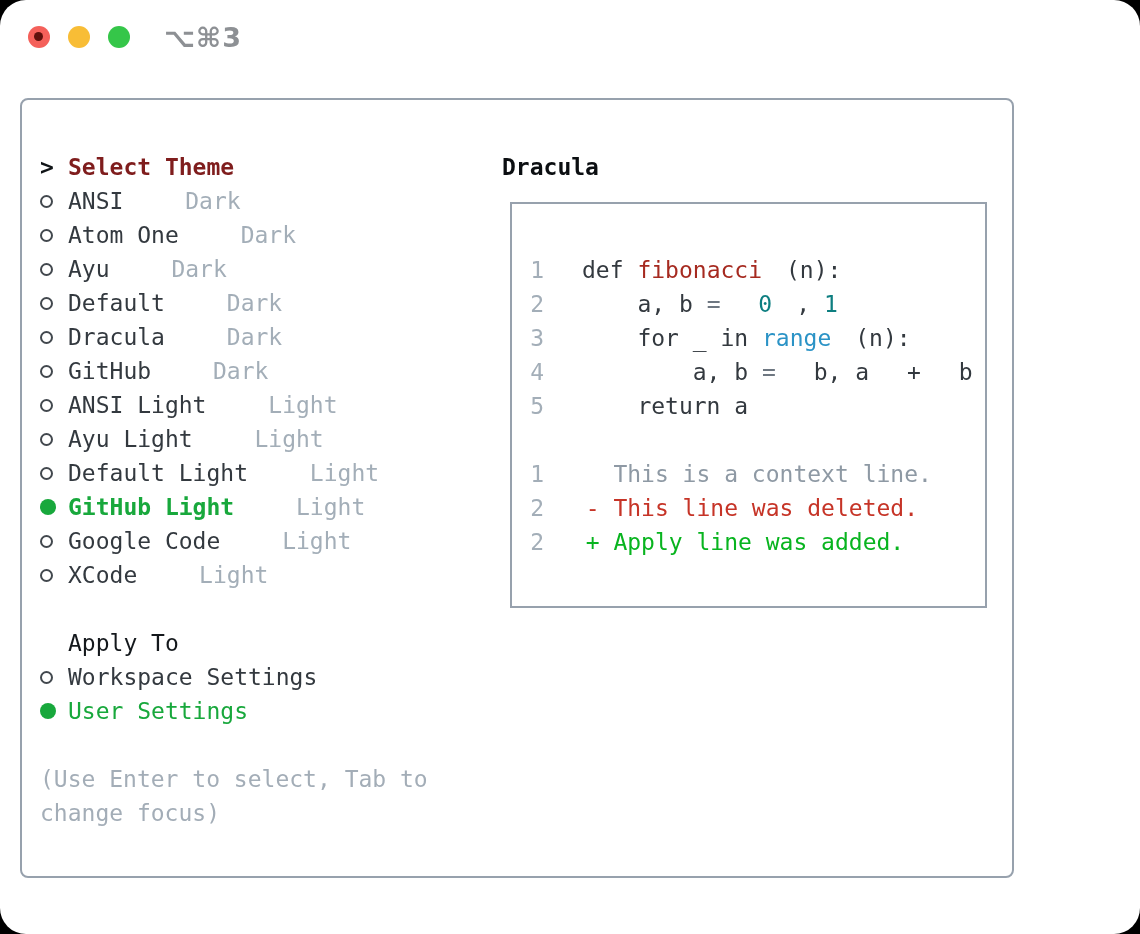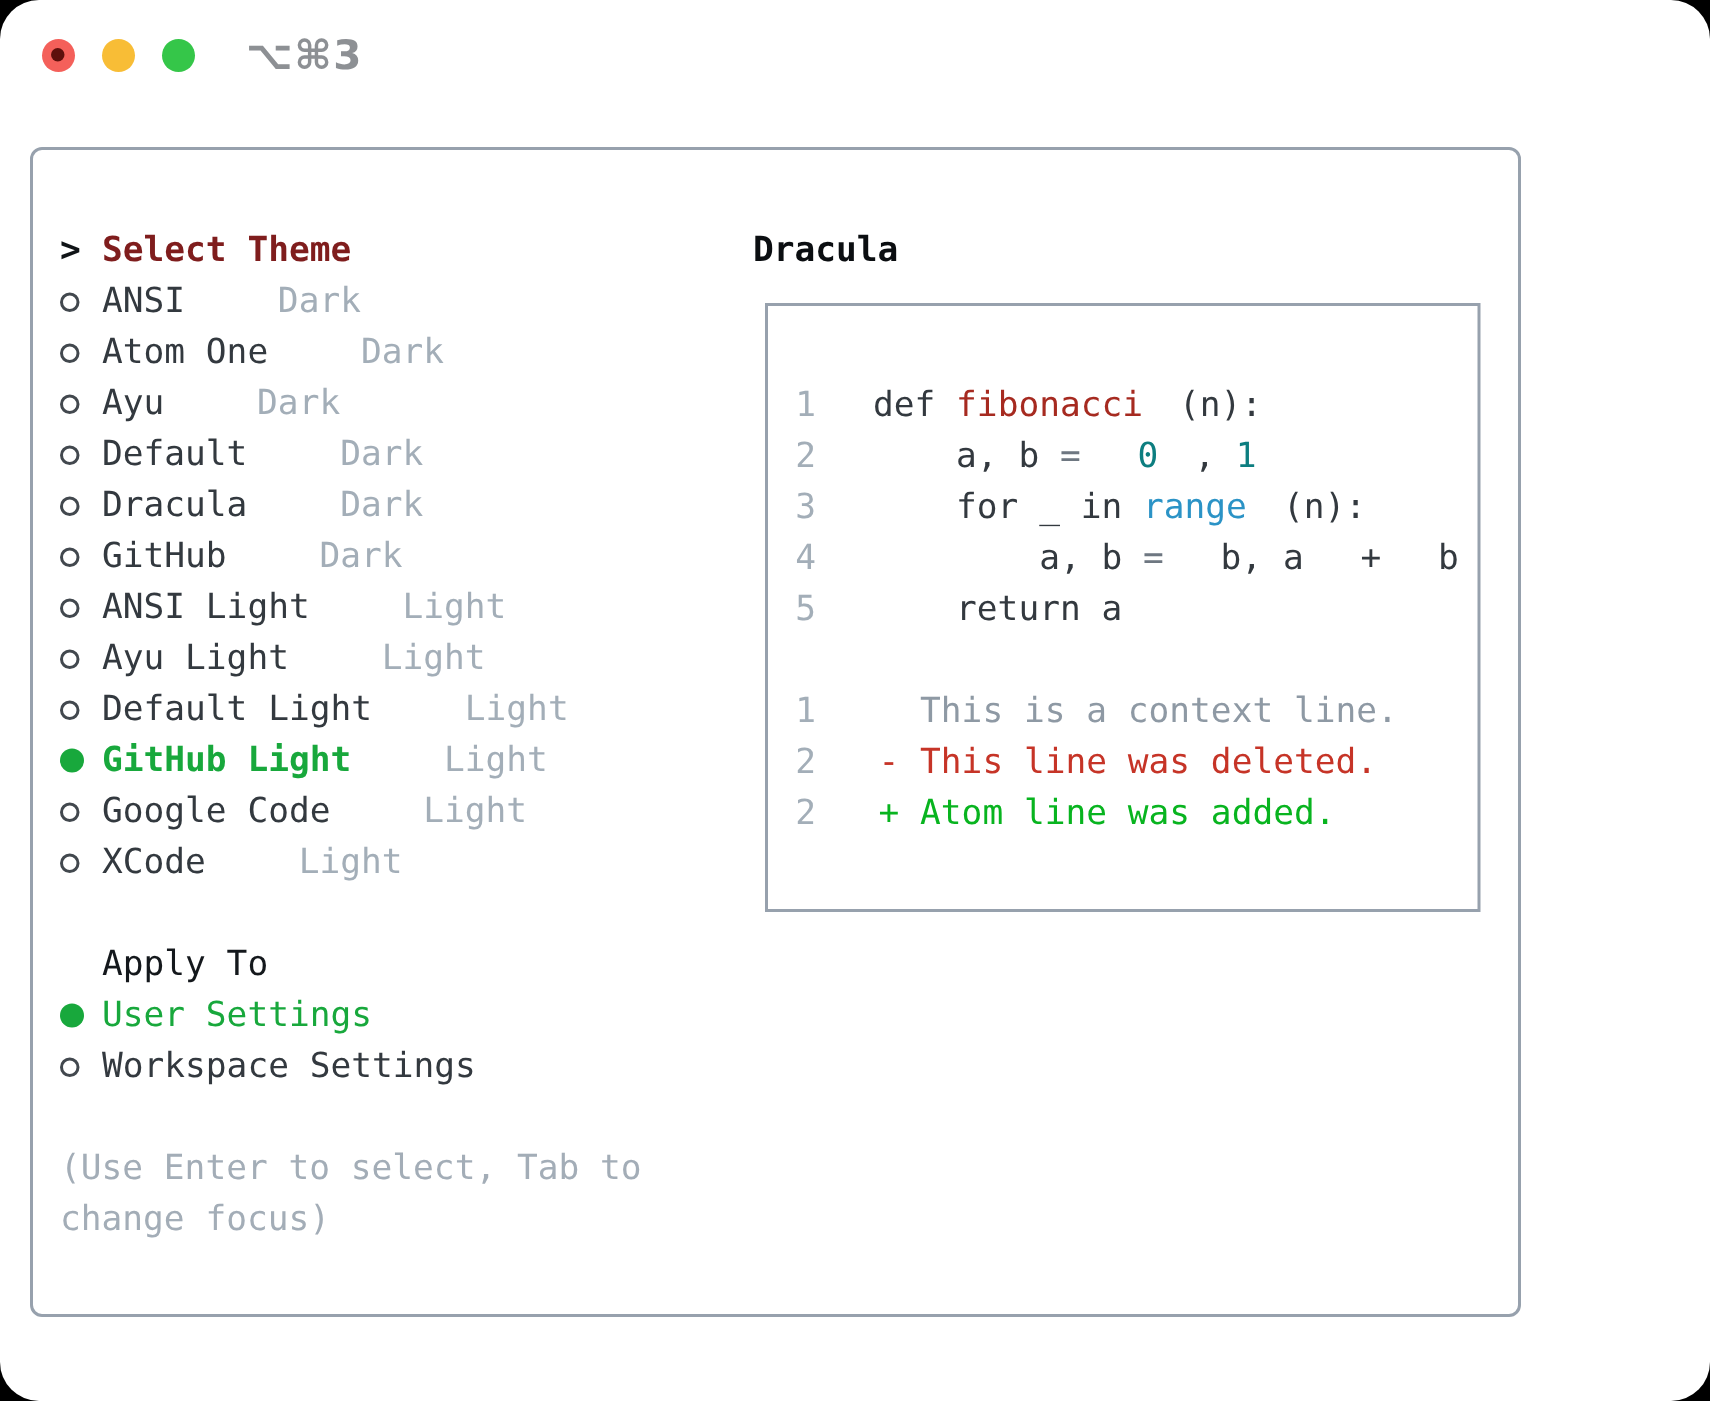--- a/index.html
+++ b/index.html
@@ -82,38 +82,38 @@
         </div>
 
       <div class="row"></div>
 
       <div class="row">
         <span class="marker-col"></span>
         <span class="apply-title">Apply To</span>
       </div>
 
       <div id="apply-list">
+          <div class="row"><span class="marker-col"><span class="radio"></span></span><span class="opt-label">Workspace Settings</span></div>
           <div class="row"><span class="marker-col"><span class="radio sel"></span></span><span class="opt-label sel">User Settings</span></div>
-          <div class="row"><span class="marker-col"><span class="radio"></span></span><span class="opt-label">Workspace Settings</span></div>
         </div>
 
       <div class="row"></div>
 
       <div class="row hint">(Use Enter to select, Tab to</div>
       <div class="row hint">change focus)</div>
     </div>
 
     <div id="preview-title">Dracula</div>
 
     <div id="preview-box">
         <div class="code-row"><span class="ln">1</span><span class="tok-plain">def </span><span class="tok-fn">fibonacci</span><span class="tok-plain">(n):</span></div>
         <div class="code-row"><span class="ln">2</span><span class="tok-plain">    a, b </span><span class="tok-op">=</span><span class="tok-plain"> </span><span class="tok-num">0</span><span class="tok-plain">, </span><span class="tok-num">1</span></div>
         <div class="code-row"><span class="ln">3</span><span class="tok-plain">    for _ in </span><span class="tok-builtin">range</span><span class="tok-plain">(n):</span></div>
         <div class="code-row"><span class="ln">4</span><span class="tok-plain">        a, b </span><span class="tok-op">=</span><span class="tok-plain"> b, a </span><span class="tok-plain">+</span><span class="tok-plain"> b</span></div>
         <div class="code-row"><span class="ln">5</span><span class="tok-plain">    return a</span></div>
         <div class="code-row"><span class="ln"></span></div>
         <div class="code-row"><span class="ln">1</span><span class="tok-ctx">    This is a context line.</span></div>
         <div class="code-row"><span class="ln">2</span><span class="tok-del">  - This line was deleted.</span></div>
-        <div class="code-row"><span class="ln">2</span><span class="tok-add">  + Atom line was added.</span></div>
+        <div class="code-row"><span class="ln">2</span><span class="tok-add">  + Apply line was added.</span></div>
       </div>
 
   </div>
 </div>
 
 </body></html>

